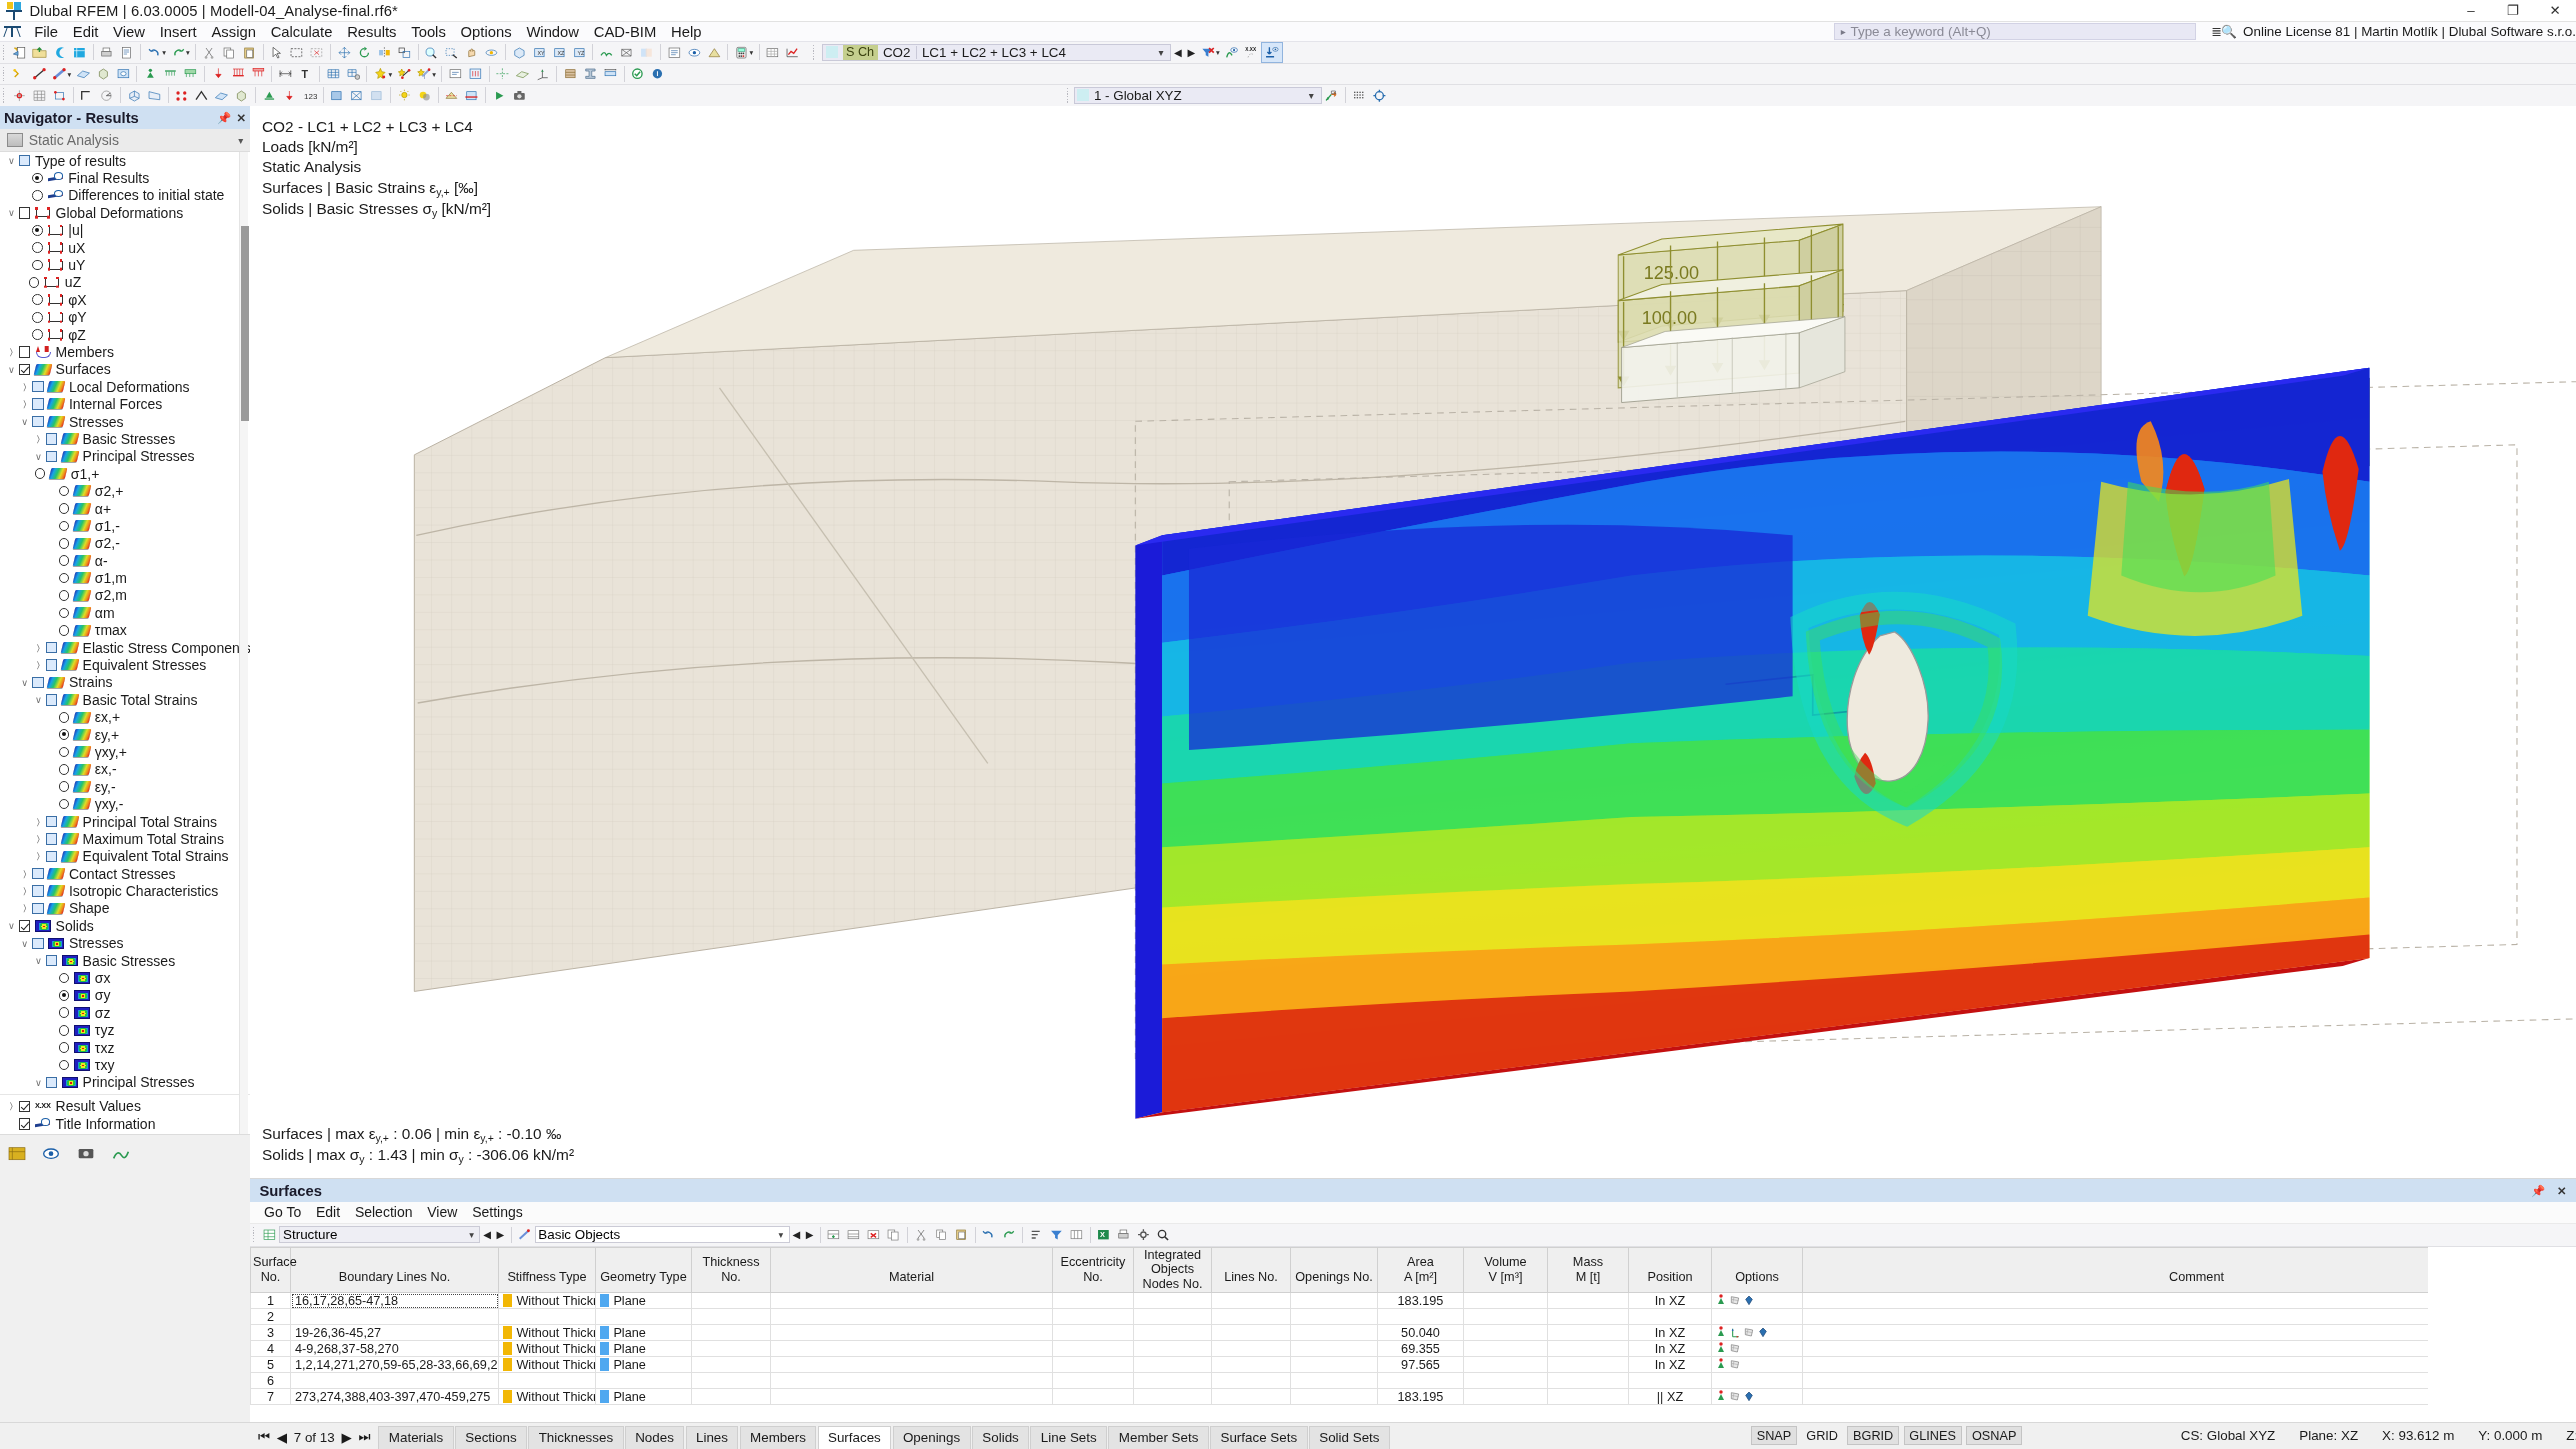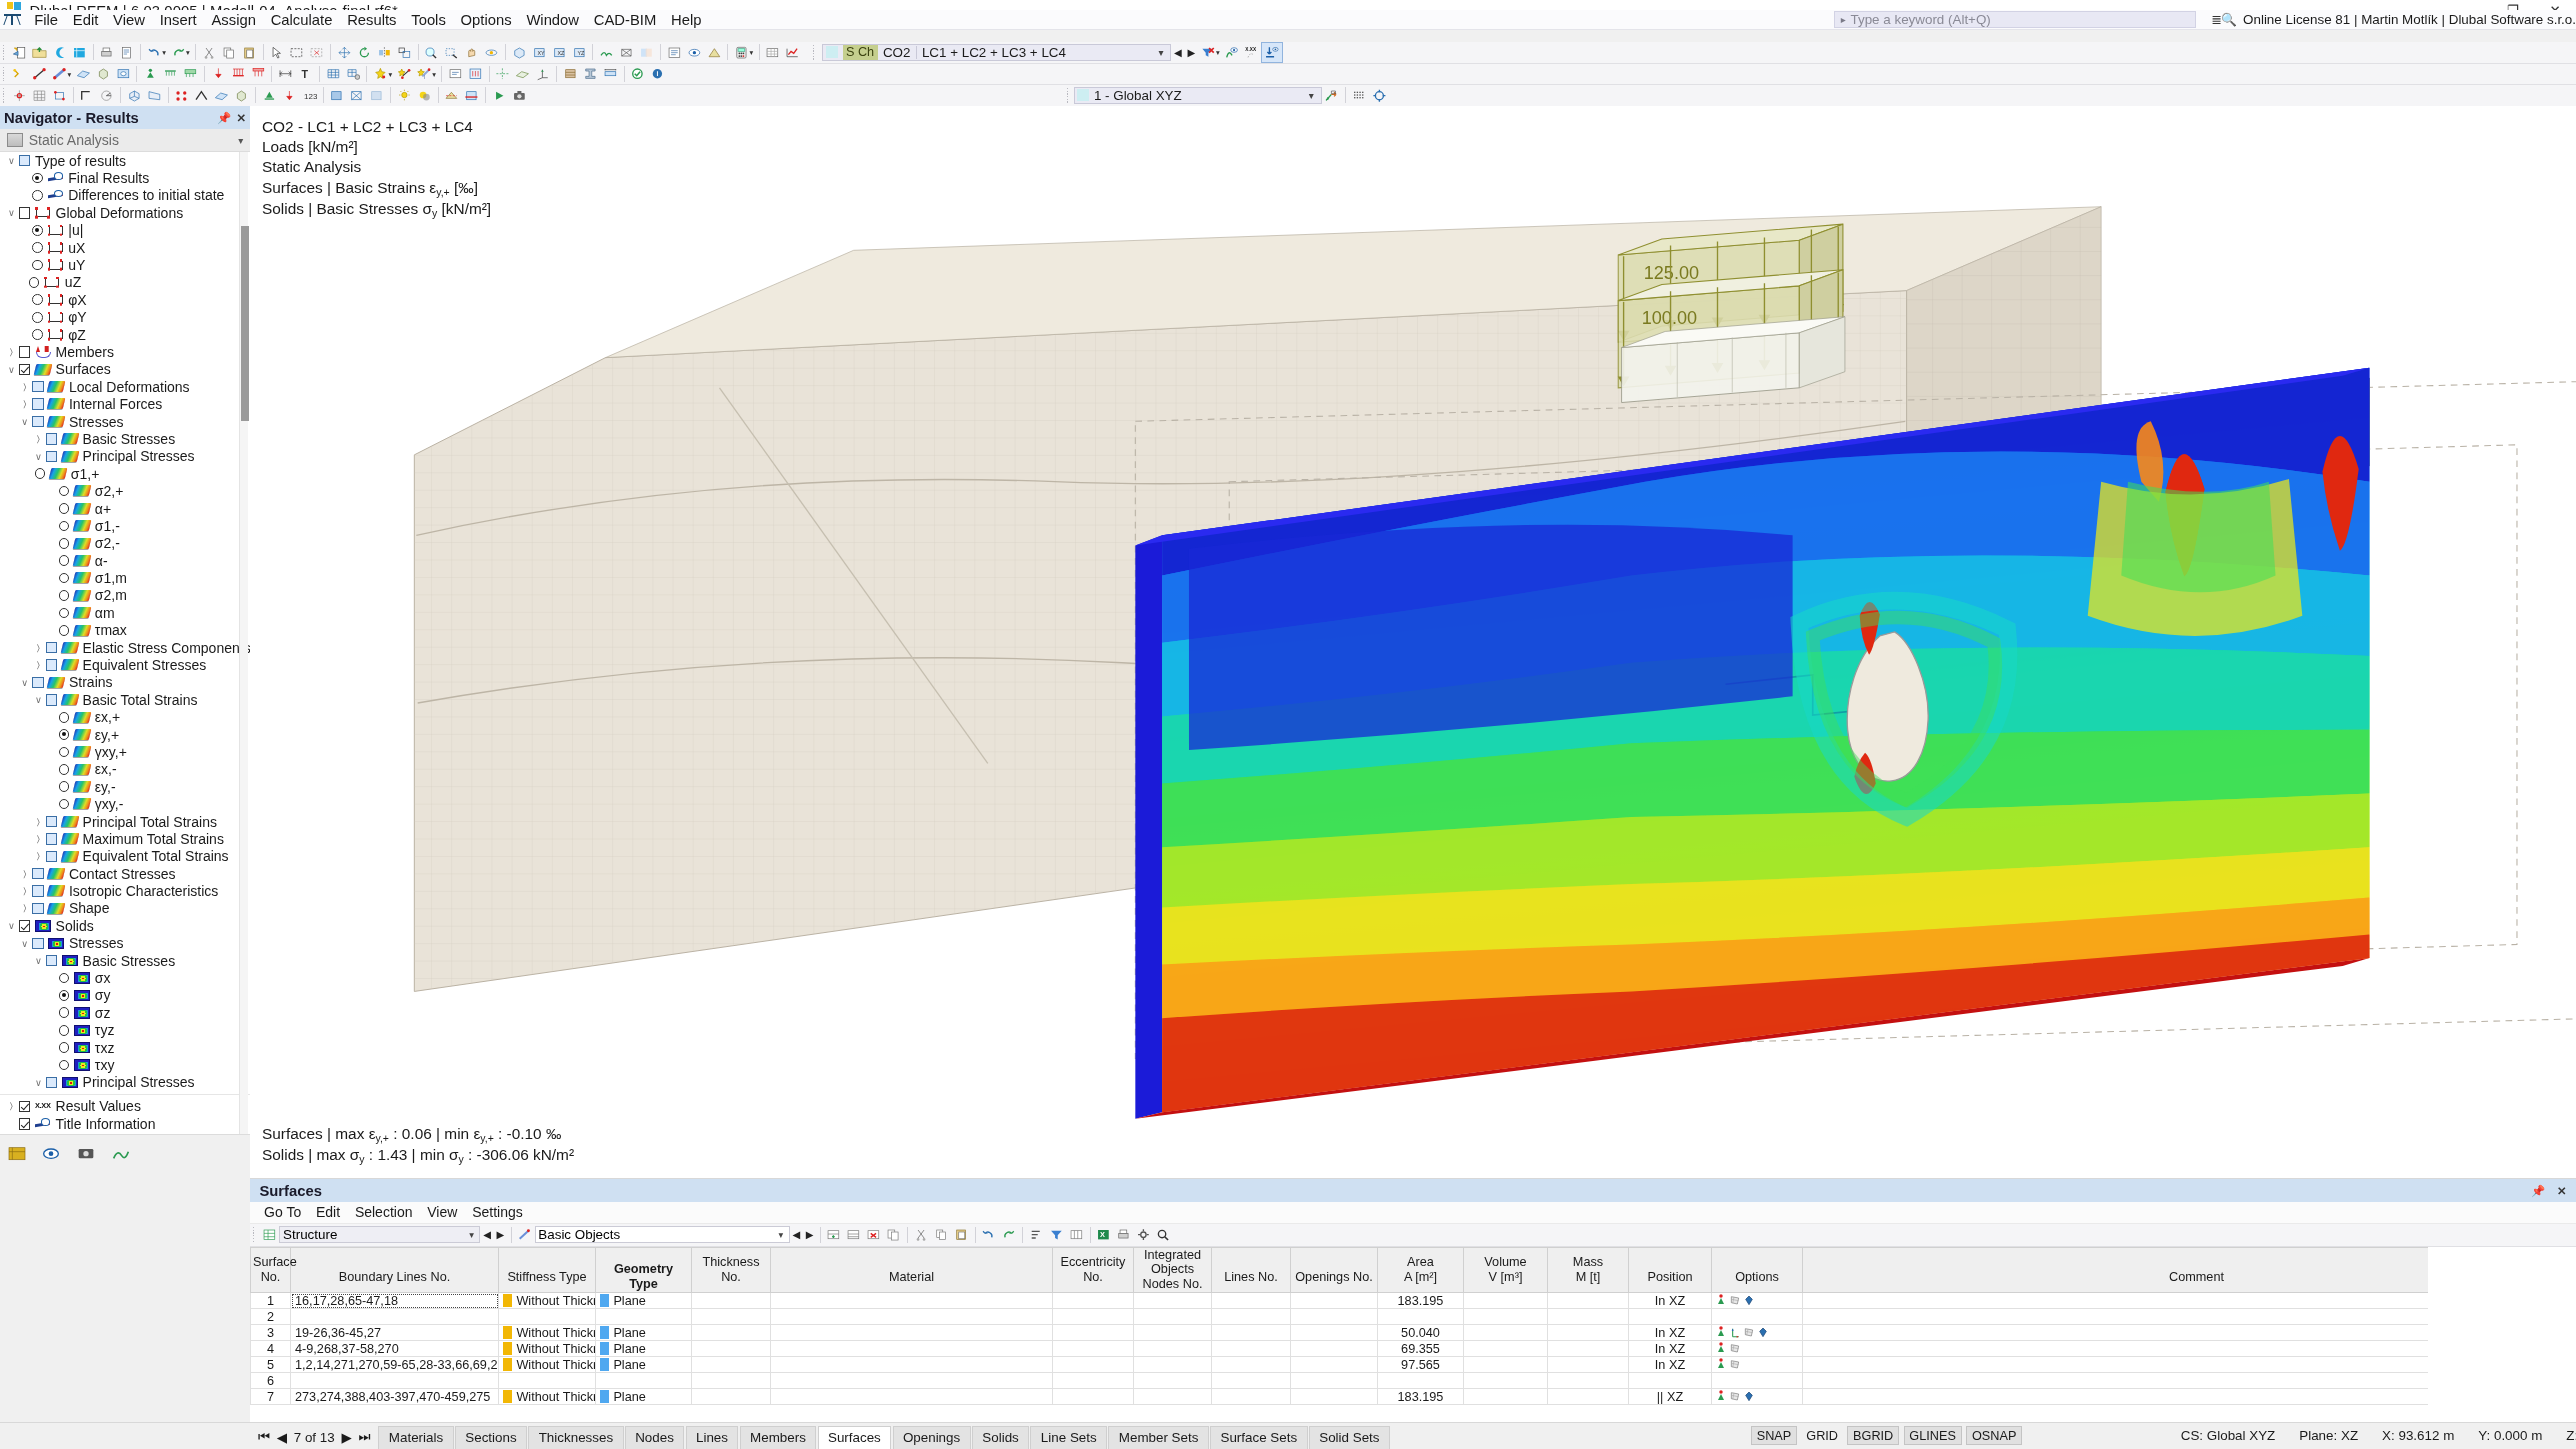--- a/index.html
+++ b/index.html
@@ -22,21 +22,21 @@
   .tb-icon .sq1 { position:absolute; left:1.3px; top:0.7px; width:6.7px;height:6.7px; background:#f0c419; }
   .tb-icon .sq2 { position:absolute; left:8.7px; top:0.7px; width:7.4px;height:7.4px; background:#2fa8df; }
   .tb-icon .bridge { position:absolute; left:0.7px; top:8px; width:16px; height:8.7px; border-top:2px solid #1b4a72; }
   .tb-icon .bridge:after { content:""; position:absolute; left:6.7px; top:0; width:2px; height:8.7px; background:#1b4a72;}
   .tb-title { font-size:14.8px; color:#1a1a1a; letter-spacing:0.1px;}
   .tb-right { margin-left:auto; display:flex; align-items:center; }
   .winbtn { width:42px; height:22px; display:flex; align-items:center; justify-content:center; font-size:13.4px; color:#333;}
 
   
   .menubar {
-    position:absolute; left:0; top:10px; width:2576px; height:20px;
+    position:absolute; left:0; top:22px; width:2576px; height:20px;
     background:#fbfbfd; display:flex; align-items:center;
     border-bottom:0.7px solid #e4e4ea;
   }
   .menu-logo { width:17.4px;height:14.8px; margin:0 5.4px 0 4px; position:relative; flex:none;}
   .menu-logo .lb { position:absolute; left:0; top:2px; width:17.4px; height:2px; background:#1b4a72;}
   .menu-logo .lv { position:absolute; left:7.4px; top:2px; width:2px; height:11.4px; background:#1b4a72;}
   .menu-logo .ld1{ position:absolute; left:1.3px; top:4px; width:1.3px;height:8.7px; background:#1b4a72; transform:skewX(-20deg);}
   .menu-logo .ld2{ position:absolute; left:14px; top:4px; width:1.3px;height:8.7px; background:#1b4a72; transform:skewX(20deg);}
   .menuitem { padding:0 7.4px; height:20px; line-height:20px; font-size:14.8px; color:#1a1a1a; cursor:default;}
   .search-wrap { margin-left:auto; display:flex; align-items:center; gap:0; }
@@ -1602,21 +1602,21 @@
               <div style="font-size:12.7px">No.</div>
             </th>
             <th style="width: 208px;">
               <div style="font-size:12.7px">&nbsp;</div>
               <div style="font-size:12.7px">Boundary Lines No.</div>
             </th>
             <th style="width: 97px;">
               <div style="font-size:12.7px">&nbsp;</div>
               <div style="font-size:12.7px">Stiffness Type</div>
             </th>
-            <th style="width: 96px; font-weight: bold;">
+            <th style="width: 96px;">
               <div style="font-size:12.7px">&nbsp;</div>
               <div style="font-size:12.7px">Geometry Type</div>
             </th>
             <th style="width: 79px;">
               <div style="font-size:12.7px">Thickness</div>
               <div style="font-size:12.7px">No.</div>
             </th>
             <th style="width: 282px;">
               <div style="font-size:12.7px">&nbsp;</div>
               <div style="font-size:12.7px">Material</div>

